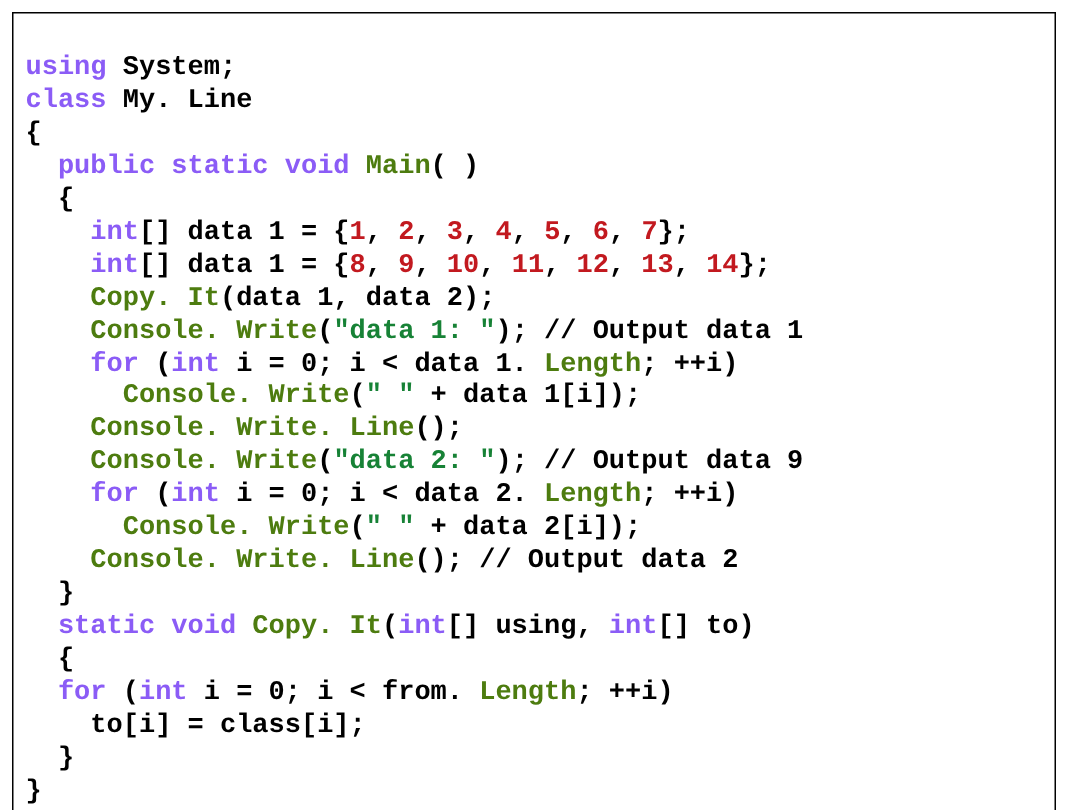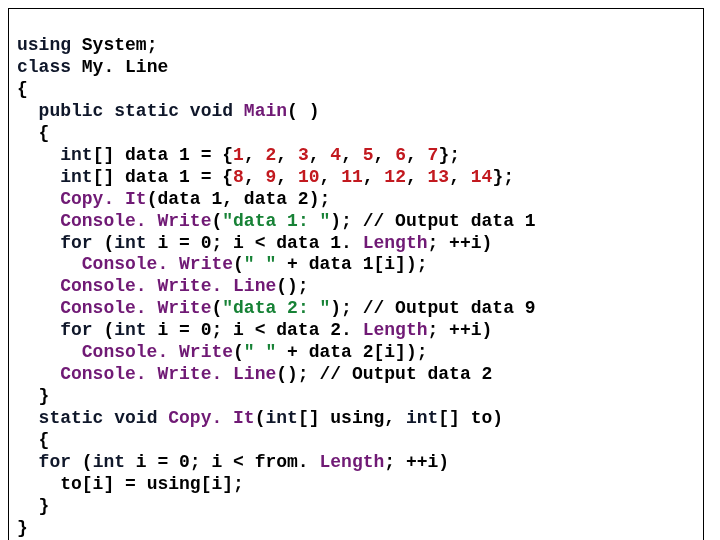--- a/index.html
+++ b/index.html
@@ -15,22 +15,22 @@
     padding: 4px 8px;
     font-family: "Courier New", monospace;
     font-size: 18px;
     font-weight: bold;
     line-height: 1.22;
     white-space: pre;
     color: #000;
     width: 696px;
     box-sizing: border-box;
   }
-  .kw  { color: #0f172a; }   
-  .fn  { color: #701a75; }   
+  .kw  { color: #8b5cf6; }   
+  .fn  { color: #4d7c0f; }   
   .num { color: #c2191f; }   
   .str { color: #178236; }
 </style>
 </head>
 <body>
 
 <div class="code-frame">
 <span class="kw">using</span><span> System;</span>
 <span class="kw">class</span><span> My. Line</span>
 <span>{</span>
@@ -44,16 +44,16 @@
       <span class="fn">Console. Write</span><span>(</span><span class="str">" "</span><span> + data 1[i]);</span>
     <span class="fn">Console. Write. Line</span><span>();</span>
     <span class="fn">Console. Write</span><span>(</span><span class="str">"data 2: "</span><span>); // Output data 9</span>
     <span class="kw">for</span><span> (</span><span class="kw">int</span><span> i = 0; i &lt; data 2.</span><span class="fn"> Length</span><span>; ++i)</span>
       <span class="fn">Console. Write</span><span>(</span><span class="str">" "</span><span> + data 2[i]);</span>
     <span class="fn">Console. Write. Line</span><span>(); // Output data 2</span>
   <span>}</span>
   <span class="kw">static void</span><span class="fn"> Copy. It</span><span>(</span><span class="kw">int</span><span>[] using, </span><span class="kw">int</span><span>[] to)</span>
   <span>{</span>
   <span class="kw">for</span><span> (</span><span class="kw">int</span><span> i = 0; i &lt; from.</span><span class="fn"> Length</span><span>; ++i)</span>
-    <span>to[i] = using[i];</span>
+    <span>to[i] = class[i];</span>
   <span>}</span>
 <span>}</span>
 </div>
 
 </body></html>

